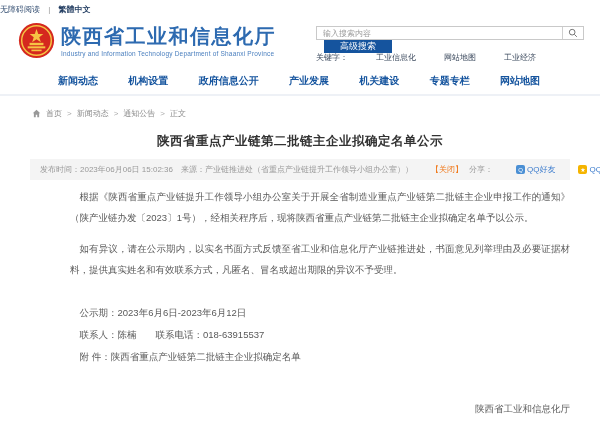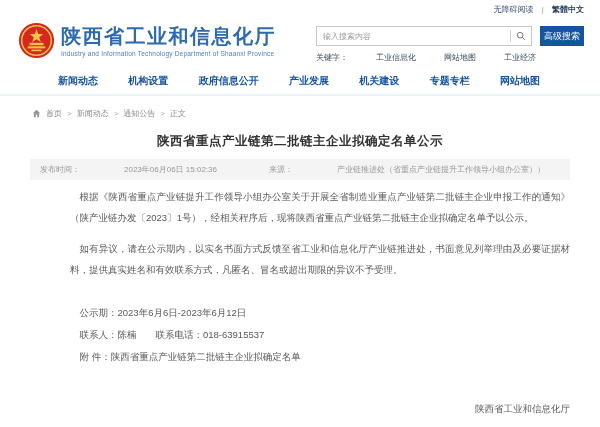--- a/index.html
+++ b/index.html
@@ -1,59 +1,59 @@
 <!DOCTYPE html>
 <html><head>
 <meta charset="utf-8">
 <style>
   * { margin:0; padding:0; box-sizing:border-box; }
   html,body { width:600px; height:427px; background:#fff; overflow:hidden;
     font-family:"Liberation Sans","DejaVu Sans",sans-serif; }
 
   
-  .topbar { height:16px; padding:4px 16px 0 0; text-align:right; font-size:8px; color:#2f4a6e; }
+  .topbar { height:16px; padding:4px 16px 0 0; text-align:left; font-size:8px; color:#2f4a6e; }
   .topbar a { color:#2f4a6e; text-decoration:none; cursor:pointer; }
   .topbar .sep { margin:0 6px; color:#999; }
   .topbar .bold { font-weight:bold; color:#1f3a5f; }
 
   
   .header { display:flex; justify-content:space-between; padding:2px 16px 6px 18px; }
   .brand { display:flex; align-items:center; gap:6px; }
   .emblem { width:37px; height:37px; flex:0 0 auto; }
   .brand-text .title { font-size:20px; font-weight:bold; color:#2d6ab0; letter-spacing:1.5px; line-height:24px; }
   .brand-text .subtitle { font-size:6.5px; color:#4a7fbe; margin-top:2px; letter-spacing:0.2px; }
 
   .header-right { width:268px; padding-top:8px; }
-  .search-row { display:flex; height:20px; }
+  .search-row { display:flex; height:20px;flex-direction:column; }
   .search-box { flex:1; display:flex; align-items:center; border:1px solid #c9c9c9; background:#fff; }
   .search-box input { flex:1; border:0; outline:none; font-size:8px; color:#333; padding:0 6px; min-width:0;
     font-family:"Liberation Sans","DejaVu Sans",sans-serif; }
   .search-box input::placeholder { color:#9a9a9a; }
   .search-divider { width:1px; height:12px; background:#cfcfcf; }
   .mag { width:20px; display:flex; align-items:center; justify-content:center; cursor:pointer; }
-  .adv-btn { width:44px; margin-left:8px; background:#15549e; color:#fff; font-size:9px; border:0; cursor:pointer; }
+  .adv-btn { width:68px; margin-left:8px; background:#15549e; color:#fff; font-size:9px; border:0; cursor:pointer; }
   .keywords { margin-top:6px; font-size:8px; color:#3c4a5e; display:flex; gap:28px; }
   .keywords .kw { color:#3c4a5e; cursor:pointer; }
 
   
   .nav { display:flex; justify-content:space-between; padding:5px 60px 6px 58px;
     border-bottom:2px solid #eef1f6; }
   .nav-item { font-size:10px; font-weight:bold; color:#15549e; cursor:pointer; white-space:nowrap; }
 
   
   .crumbs { padding:12px 0 4px 32px; font-size:8px; color:#8a8a8a; display:flex; align-items:center; gap:5px;text-align:right; }
   .crumbs .sep { color:#aaa; }
   .crumbs a { color:#8a8a8a; text-decoration:none; cursor:pointer; }
   .home-ico { width:9px; height:9px; }
 
   
   .art-title { text-align:center; font-size:12.5px; font-weight:bold; color:#333; margin:10px 0 9px; letter-spacing:0.5px; }
 
   .meta { margin:0 30px; background:#f4f4f4; height:21px; display:flex; align-items:center;
-    font-size:8px; color:#999; padding:0 10px; white-space:nowrap;gap:44px; }
+    font-size:8px; color:#999; padding:0 10px; white-space:nowrap; }
   .meta .lbl { color:#999; }
   .meta .val { color:#999; margin-right:8px; }
   .meta .close { color:#f07a1d; margin:0 6px 0 10px; cursor:pointer;text-align:right; }
   .share-item { display:inline-flex; align-items:center; gap:2px; color:#3c7ccd; margin-left:23px; cursor:pointer; }
   .sicon { width:9px; height:9px; border-radius:2px; display:inline-flex; align-items:center; justify-content:center;
     color:#fff; font-size:6px; line-height:1; }
   .sicon.qq { background:#4a8fd4; } .sicon.qzone { background:#f5b400; }
   .sicon.wechat { background:#52b747; }
 
   .body { margin:6px 30px 0; font-size:9.5px; color:#595959; line-height:21px; text-align:justify; }

